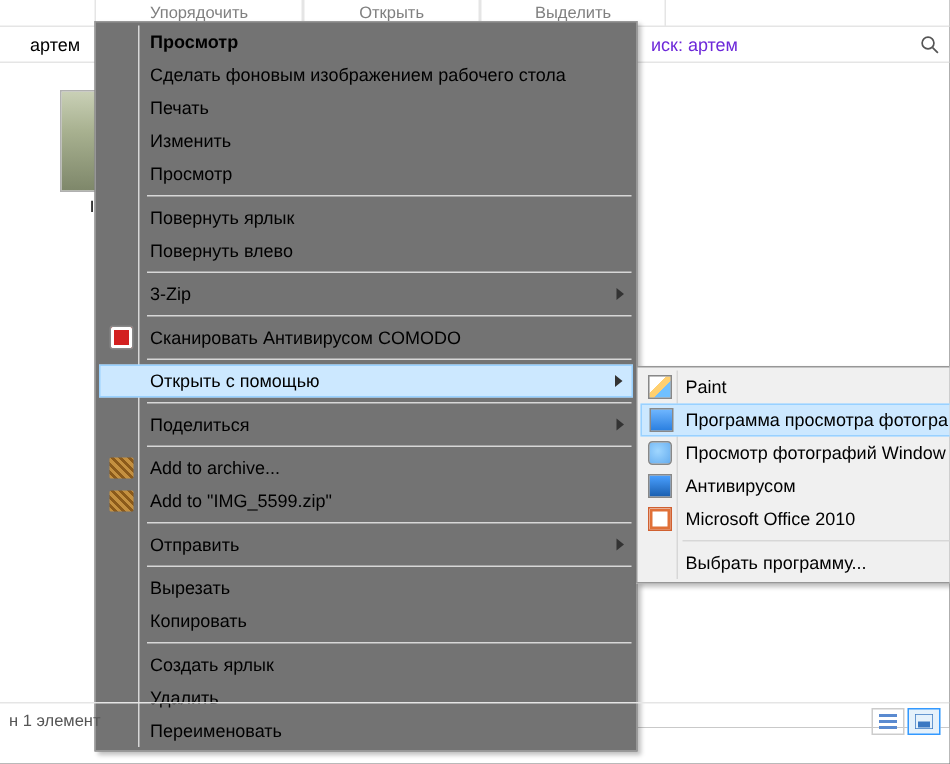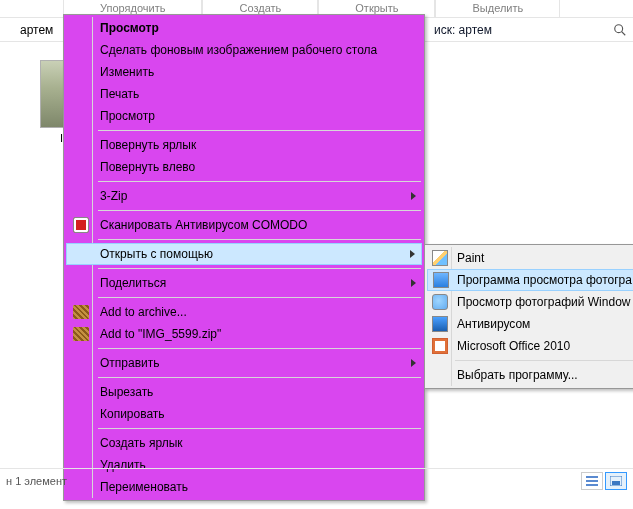--- a/index.html
+++ b/index.html
@@ -1,46 +1,46 @@
 <!DOCTYPE html>
 <html><head>
 <meta charset="utf-8">
 <style>
 * { box-sizing: border-box; margin: 0; padding: 0; font-family: "Segoe UI", Tahoma, sans-serif; }
 body { width: 633px; height: 509px; overflow: hidden; background: #fff; position: relative; }
 
 
-.ribbon { height: 18px; background: #fff; border-bottom: 1px solid #e5e5e5; display: flex; align-items: flex-end; font-size: 11px; color: #808080; }
+.ribbon { height: 18px; background: #fff; border-bottom: 1px solid #e5e5e5; display: flex; align-items: center; font-size: 11px; color: #808080; }
 .ribbon .tab { padding: 0 36px; height: 18px; display: flex; align-items: center; border-left: 1px solid #e5e5e5; border-right: 1px solid #e5e5e5; }
 .ribbon .tab:first-child { margin-left: 63px; }
 
 
 .navrow { height: 24px; display: flex; align-items: center; border-bottom: 1px solid #e5e5e5; font-size: 12px; }
 .navrow .crumb { padding-left: 20px; color: #000; }
 .navrow .spacer { flex: 1; }
-.navrow .search { width: 205px; height: 22px; display: flex; align-items: center; padding: 0 6px; color: #0f172a; }
+.navrow .search { width: 205px; height: 22px; display: flex; align-items: center; padding: 0 6px; color: #6d28d9; }
 .navrow .search span.ph { flex: 1; white-space: nowrap; overflow: hidden; }
 .navrow .mag { width: 14px; height: 14px; }
 
 
 .main { position: absolute; top: 42px; left: 0; right: 0; bottom: 24px; background: #fff; }
 
 
 .thumb { position: absolute; left: 30px; top: 18px; width: 72px; text-align: center; font-size: 11px; color: #000; }
 .thumb .img { width: 52px; height: 68px; margin: 0 auto 4px; background: linear-gradient(180deg,#c9d0b6 0%,#a8b190 40%,#7e876a 100%); border: 1px solid #b0b0b0; }
 .thumb .cap { white-space: nowrap; overflow: hidden; }
 
 
 .status { position: absolute; left: 0; right: 0; bottom: 17px; height: 24px; border-top: 1px solid #e5e5e5; display: flex; align-items: center; font-size: 11px; color: #555; padding: 0 6px; justify-content: flex-end; }
 .status .flex { flex: 1; }
 .status .vbtn { width: 22px; height: 18px; border: 1px solid #ccc; margin-left: 2px; display: flex; align-items: center; justify-content: center; }
 .status .vbtn.sel { border-color: #3399ff; background: #e5f1fb; }
 
 
-.menu { position: absolute; left: 63px; top: 14px; width: 362px; background: #d946ef; border: 1px solid #979797; box-shadow: 2px 2px 3px rgba(0,0,0,.25); padding: 2px; font-size: 12px; color: #000; }
+.menu { position: absolute; left: 63px; top: 14px; width: 362px; background: #737373; border: 1px solid #979797; box-shadow: 2px 2px 3px rgba(0,0,0,.25); padding: 2px; font-size: 12px; color: #000; }
 .menu .row { height: 22px; display: flex; align-items: center; position: relative; padding-left: 34px; padding-right: 20px; white-space: nowrap; }
 .menu .row.bold { font-weight: 600; }
 .menu .row.hover { background: #cce8ff; border: 1px solid #99d1ff; padding-left: 33px; padding-right: 19px; height: 22px; }
 .menu .sep { height: 1px; background: #d7d7d7; margin: 3px 1px 3px 32px; }
 .menu .icon { position: absolute; left: 6px; width: 18px; height: 18px; display: flex; align-items: center; justify-content: center; }
 .menu .arrow { position: absolute; right: 6px; width: 0; height: 0; border-top: 4px solid transparent; border-bottom: 4px solid transparent; border-left: 5px solid #333; }
 .menu .gutter { position: absolute; left: 28px; top: 2px; bottom: 2px; width: 1px; background: #d7d7d7; }
 
 
 .submenu { position: absolute; left: 424px; top: 244px; width: 220px; background: #f0f0f0; border: 1px solid #979797; box-shadow: 2px 2px 3px rgba(0,0,0,.25); padding: 2px; font-size: 12px; color: #000; }
@@ -64,23 +64,20 @@
 .rightpane { position: absolute; left: 425px; top: 42px; right: 0; bottom: 24px; background: #262626; }
 
 svg { display: block; }
 </style>
 </head>
 <body>
 
 <div class="ribbon">
   <div class="tab">
       <span>Упорядочить</span>
-    </div>
-  <div class="tab">
-      <span>Создать</span>
     </div>
   <div class="tab">
       <span>Открыть</span>
     </div>
   <div class="tab">
       <span>Выделить</span>
     </div>
 </div>
 
 <div class="navrow">
@@ -107,24 +104,24 @@
 <div class="menu">
   <div class="gutter"></div>
 
   <div class="row bold">
       <span>Просмотр</span>
     </div>
   <div class="row">
       <span>Сделать фоновым изображением рабочего стола</span>
     </div>
   <div class="row">
+      <span>Печать</span>
+    </div>
+  <div class="row">
       <span>Изменить</span>
-    </div>
-  <div class="row">
-      <span>Печать</span>
     </div>
   <div class="row">
       <span>Просмотр</span>
     </div>
   <div class="sep"></div>
   <div class="row">
       <span>Повернуть ярлык</span>
     </div>
   <div class="row">
       <span>Повернуть влево</span>

